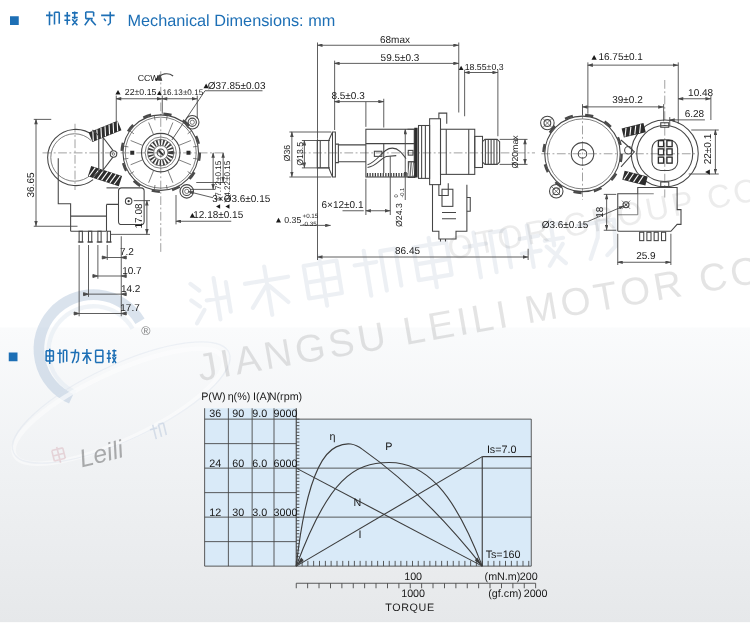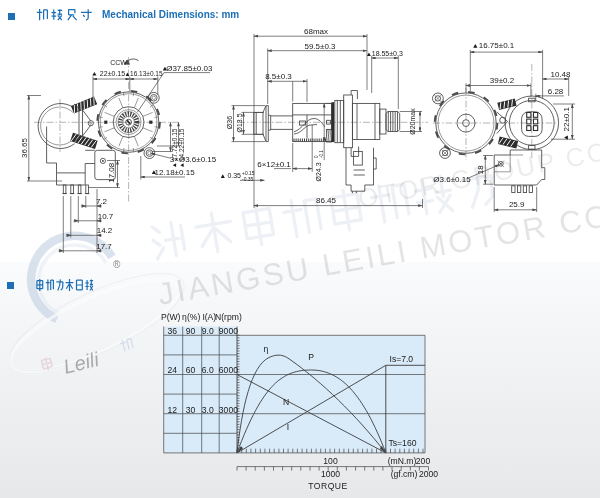--- a/index.html
+++ b/index.html
@@ -1,16 +1,16 @@
 <!DOCTYPE html>
 <html><head><meta charset="utf-8"><style>
 html,body{margin:0;padding:0}
 #page{position:relative;width:600px;height:498px;overflow:hidden;background:#fff;font-family:"Liberation Sans",sans-serif}
 #botbg{position:absolute;left:0;top:262px;width:600px;height:236px;background:linear-gradient(180deg,#fafbfc 0%,#f0f2f4 45%,#e6e8ea 100%)}
-.hdr{position:absolute;color:#1d6fb5;font-size:10px;font-weight:bold;white-space:nowrap}
+.hdr{position:absolute;color:#1d6fb5;font-size:13px;font-weight:normal;white-space:nowrap}
 .hsq{position:absolute;width:7px;height:7px;background:#1d6fb5}
 svg{position:absolute;left:0;top:0}
 .ln{stroke:#454545;stroke-width:0.85;fill:none}
 .lt{stroke:#565656;stroke-width:0.6;fill:none}
 .dim{stroke:#474747;stroke-width:0.7;fill:none}
 .cl{stroke:#777;stroke-width:0.55;fill:none;stroke-dasharray:7 2 1.5 2}
 .blk{fill:#2d2d2d;stroke:none}
 .wh{stroke:#fff;stroke-width:0.9;fill:none}
 text{fill:#1a1a1a;font-family:"Liberation Sans",sans-serif}
 .t8{font-size:8px}.t7{font-size:7px}.t65{font-size:6.5px}.t9{font-size:8.6px}

